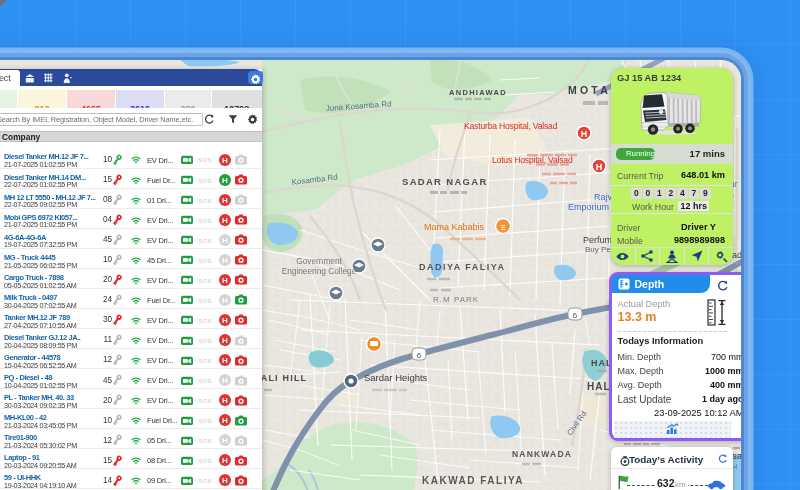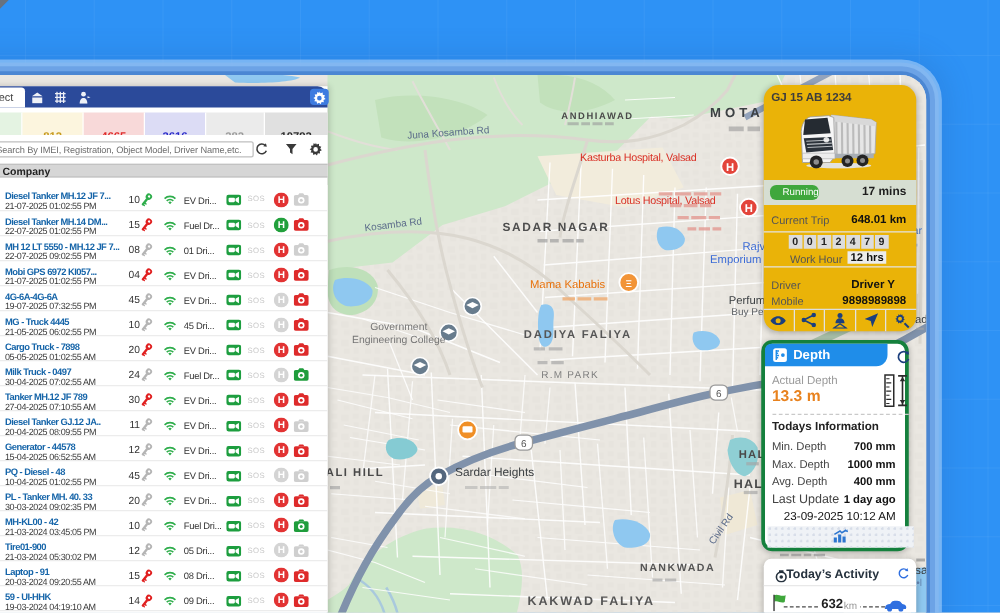--- a/index.html
+++ b/index.html
@@ -21,22 +21,22 @@
 .comp{position:absolute;left:0;top:62.1px;width:286px;height:11.3px;background:#d6d6d6;border-top:1px solid #c2c2c2;border-bottom:1px solid #c2c2c2;font-size:8.4px;font-weight:bold;color:#222;line-height:10.3px;padding-left:26px}
 .rows{position:absolute;left:0;top:79.9px;width:286px;bottom:0;background:#fff}
 .row{position:absolute;left:0;width:286px;height:20.05px;border-bottom:1px solid #ececec}
 .row .nm{position:absolute;left:28px;top:4px;font-size:7.5px;letter-spacing:-0.42px;font-weight:bold;color:#1665A9;white-space:nowrap}
 .row .dt{position:absolute;left:28px;top:11.8px;font-size:7.2px;letter-spacing:-0.3px;color:#3a3a3a;white-space:nowrap}
 .row .no{position:absolute;left:116px;top:6.5px;width:20px;text-align:right;font-size:8.2px;color:#333}
 .row svg{position:absolute}
 .row .drv{position:absolute;left:171px;top:7.2px;width:34px;font-size:7.5px;letter-spacing:-0.2px;color:#333;white-space:nowrap}
 .row .sos{position:absolute;left:222px;top:8px;font-size:6.2px;color:#c8c8c8;letter-spacing:.3px}
 
-.card{position:absolute;left:635px;top:7.5px;width:122px;height:197px;background:#eab308;border-radius:12px;box-shadow:0 1px 5px rgba(0,0,0,.28)}
-.depth{position:absolute;left:632.5px;top:212px;width:118px;height:169px;background:#fff;border:3px solid #15803d;border-radius:9px;box-shadow:0 1px 5px rgba(0,0,0,.25)}
+.card{position:absolute;left:635px;top:7.5px;width:122px;height:197px;background:#bef264;border-radius:12px;box-shadow:0 1px 5px rgba(0,0,0,.28)}
+.depth{position:absolute;left:632.5px;top:212px;width:145px;height:169px;background:#fff;border:3px solid #8b5cf6;border-radius:9px;box-shadow:0 1px 5px rgba(0,0,0,.25)}
 .act{position:absolute;left:635px;top:386.5px;width:122px;height:66px;background:#fff;border-radius:6px;box-shadow:0 1px 5px rgba(0,0,0,.25)}
 .odo{width:10.5px;height:11.5px;background:#DCDCDC;color:#232323;font-size:8.5px;font-weight:bold;text-align:center;line-height:11.5px}
 .cic{flex:1;border-right:1px solid #e2e2e2;display:flex;align-items:center;justify-content:center}
 </style></head>
 <body>
 <div class="grid"></div>
 <div class="corner"></div>
 <div class="win">
 <svg class="abs" style="left:0;top:0" width="765" height="460" viewBox="0 0 765 460">
 <g transform="translate(24,-60)" font-family="Liberation Sans,sans-serif">
@@ -861,21 +861,21 @@
 <div class="abs" style="left:6px;top:34.5px;font-size:12.5px;font-weight:bold;color:#E8821E">13.3 m</div>
 <svg class="abs" style="left:95px;top:24px" width="20" height="27" viewBox="0 0 20 27">
  <rect x="1" y="1" width="7" height="25" fill="#fff" stroke="#2b2b2b" stroke-width="1.2"></rect>
  <path d="M2,4 h2.6 M2,7.3 h4 M2,10.6 h2.6 M2,13.9 h4 M2,17.2 h2.6 M2,20.5 h4 M2,23.8 h2.6" stroke="#2b2b2b" stroke-width=".9"></path>
  <path d="M11.5,1.7 h7 M11.5,25.3 h7 M15,1.7 v23.6" stroke="#2b2b2b" stroke-width="1.3"></path>
  <path d="M15,2.6 l-2.2,3.4 h4.4 z M15,24.4 l-2.2,-3.4 h4.4 z" fill="#2b2b2b"></path>
 </svg>
 <div class="abs" style="left:6px;top:55.5px;width:109px;border-top:1.4px dashed #c9c9c9"></div>
 <div class="abs" style="left:6px;top:61px;font-size:9.3px;font-weight:bold;color:#222">Todays Information</div>
 <div class="abs" style="left:6px;top:77px;font-size:9px;color:#444">Min. Depth</div>
-      <div class="abs" style="right:7px;top:76.5px;font-size:9px;font-weight:bold;color:#111">700 mm</div>
+      <div class="abs" style="right:7px;top:76.5px;font-size:9px;font-weight:normal;color:#111">700 mm</div>
 <div class="abs" style="left:6px;top:91px;font-size:9px;color:#444">Max. Depth</div>
       <div class="abs" style="right:7px;top:90.5px;font-size:9px;font-weight:bold;color:#111">1000 mm</div>
 <div class="abs" style="left:6px;top:105px;font-size:9px;color:#444">Avg. Depth</div>
       <div class="abs" style="right:7px;top:104.5px;font-size:9px;font-weight:bold;color:#111">400 mm</div>
 <div class="abs" style="left:6px;top:119px;font-size:10px;color:#444">Last Update</div>
       <div class="abs" style="right:7px;top:118.5px;font-size:9px;font-weight:bold;color:#111">1 day ago</div>
 <div class="abs" style="right:7px;top:132.5px;font-size:9.3px;font-weight:normal;color:#111">23-09-2025 10:12 AM</div>
 <div class="abs" style="left:2px;top:145.5px;width:117px;height:17.5px;background:radial-gradient(circle at 2px 2px,#d7dde8 1px,transparent 1.2px) 0 0/5px 5px,#eff2f6"></div>
 <svg class="abs" style="left:54px;top:148px" width="13" height="12" viewBox="0 0 13 12" fill="#2E77D0">
         <path d="M1,11 v-4 h2.5 v4 z M4.5,11 v-6.5 h2.5 v6.5 z M8,11 v-4.8 h2.5 v4.8 z"></path>

